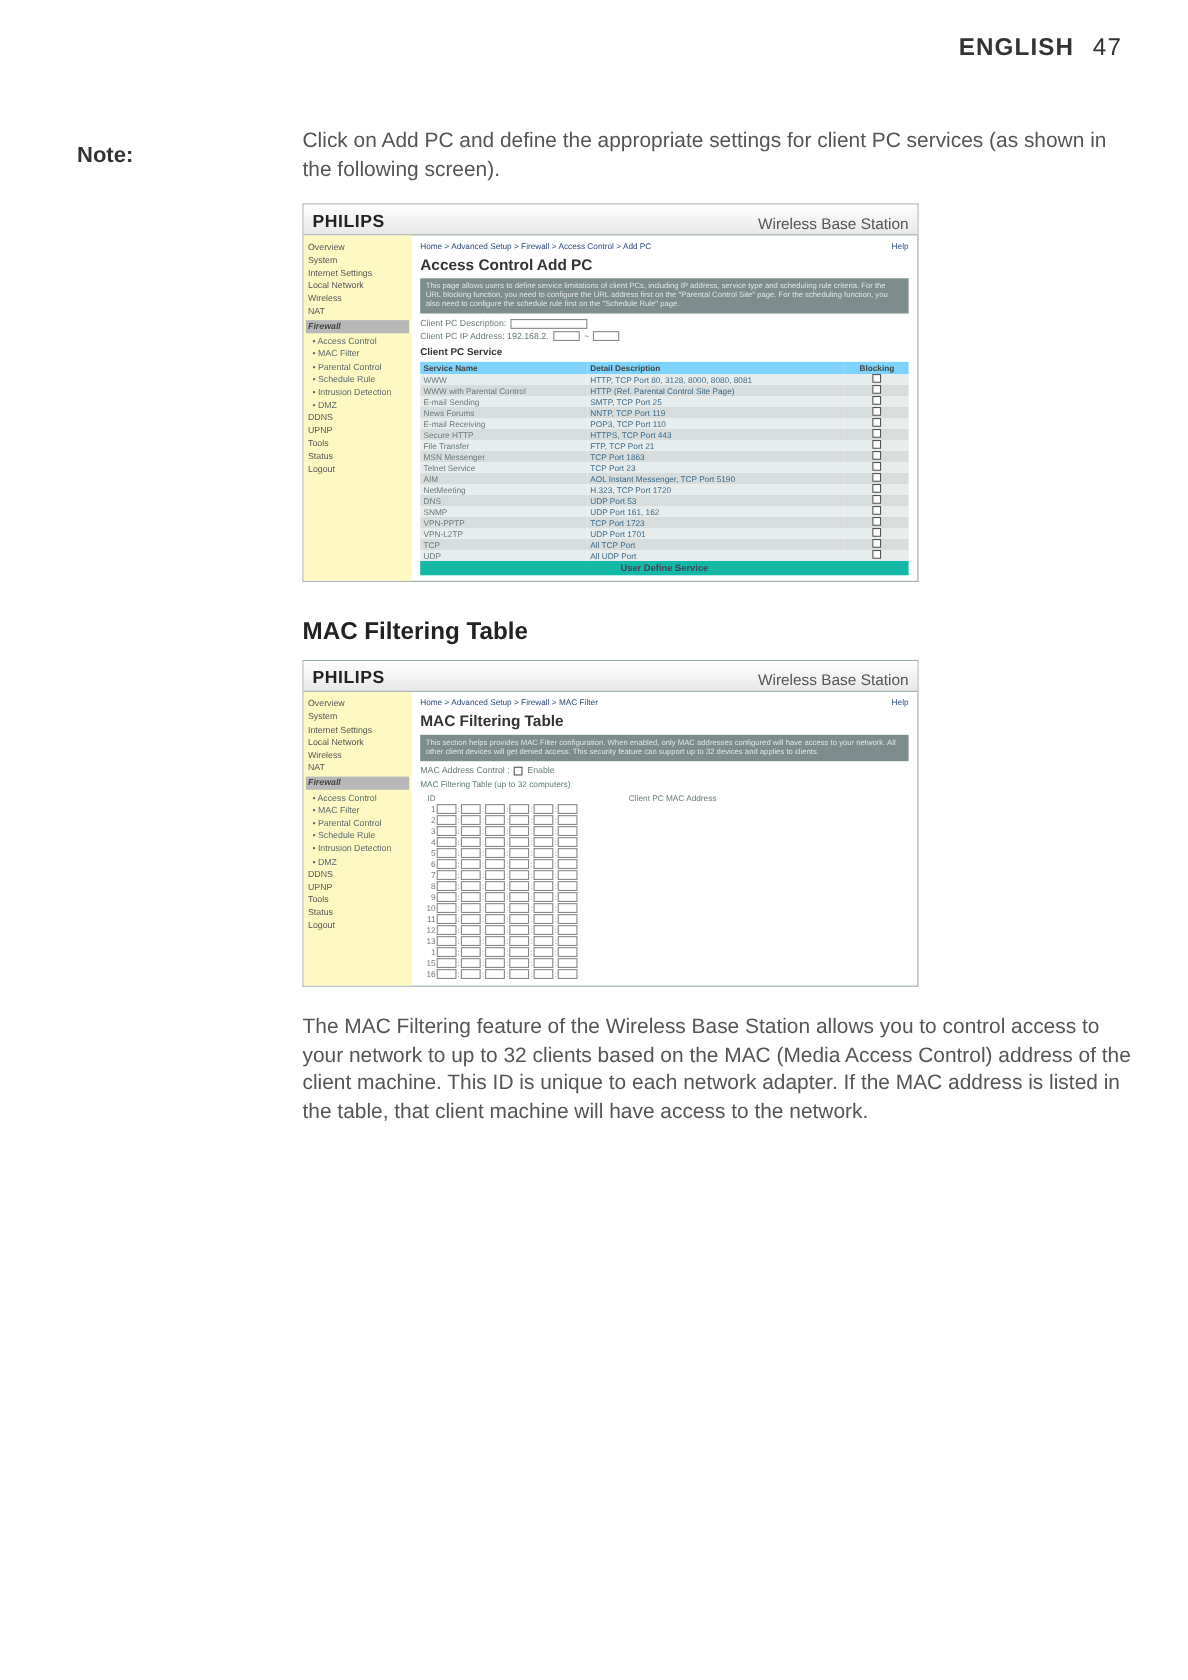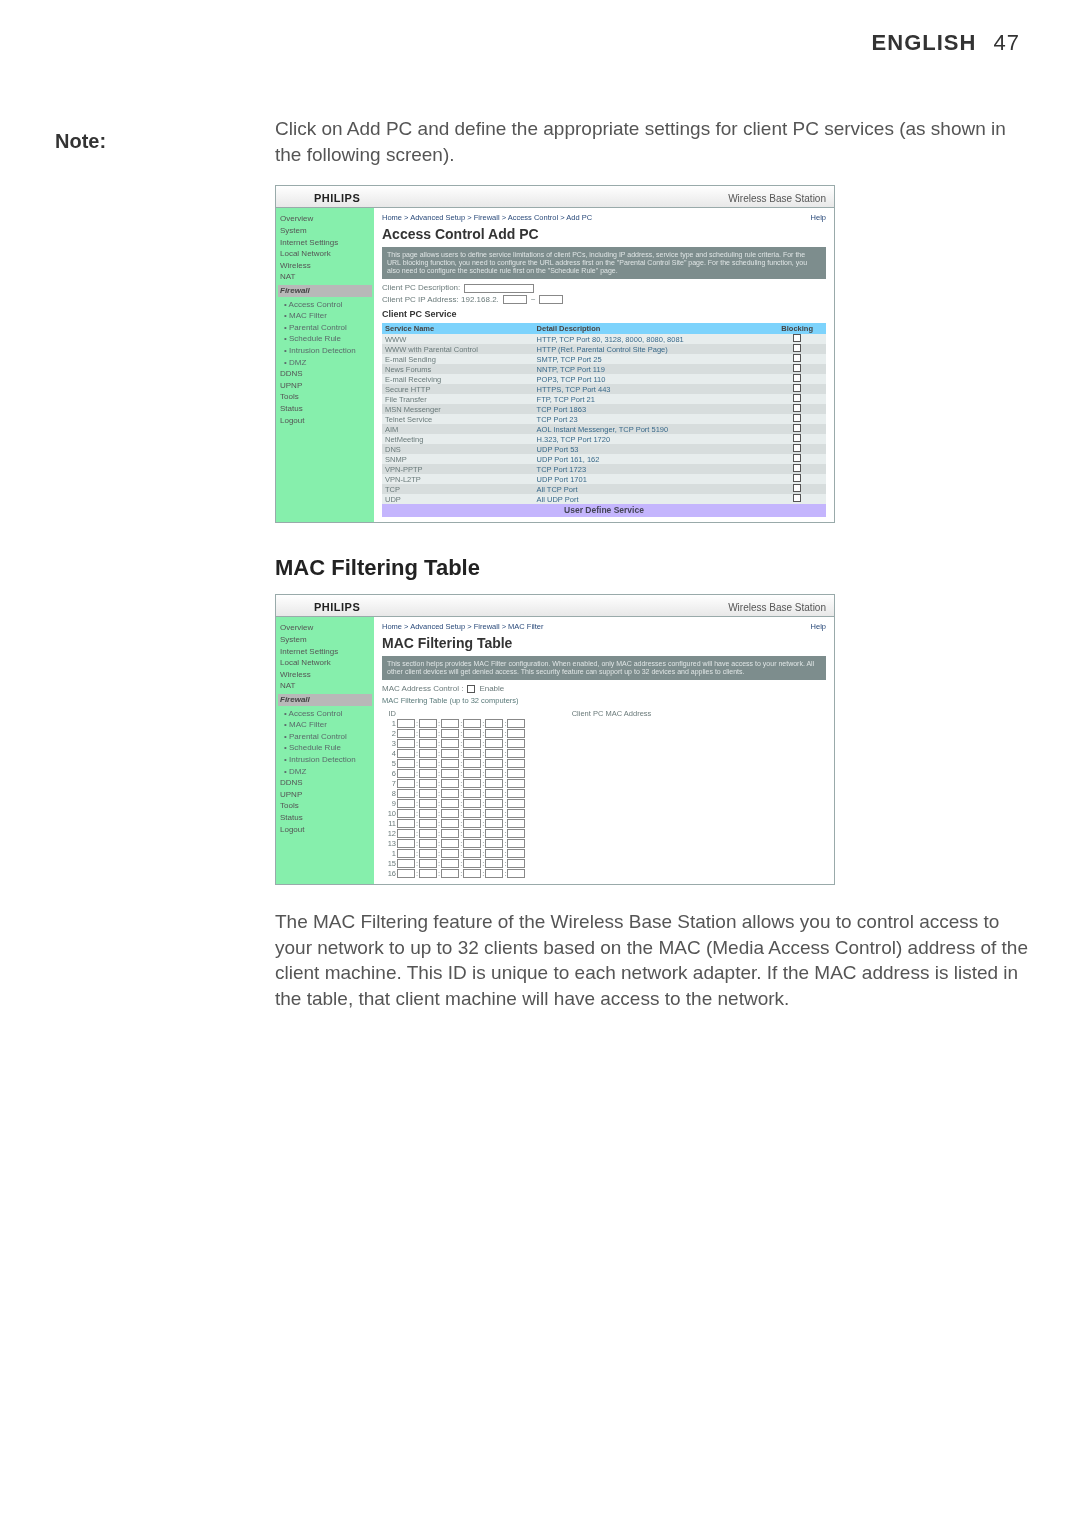--- a/index.html
+++ b/index.html
@@ -16,21 +16,21 @@
     text-align: right;
     font-size: 22px;
     letter-spacing: 1px;
     font-weight: bold;
     color: #333;
     margin-bottom: 60px;
   }
   .page-header .pnum { margin-left: 10px; font-weight: normal; text-align: right; }
   .col-left {
     position: absolute;
-    left: 55px;
+    left: 70px;
     top: 130px;
     width: 180px;
     font-weight: bold;
     font-size: 20px;
     color: #333;
   }
   .main {
     margin-left: 215px;
     width: 760px;
     font-size: 19px;
@@ -55,27 +55,27 @@
     background: #fff;
   }
   .cp-top {
     display: flex;
     justify-content: space-between;
     align-items: flex-end;
     padding: 6px 8px 2px 8px;
     background: linear-gradient(#fff, #e8e8e8);
     border-bottom: 1px solid #9aa;
   }
-  .cp-logo { font-weight: bold; color: #222; font-size: 11px; letter-spacing: 0.5px; margin-left: 30px; }
-  .cp-corner { font-size: 10px; color: #555; text-align: center; }
+  .cp-logo { font-weight: bold; color: #222; font-size: 16px; letter-spacing: 0.5px; }
+  .cp-corner { font-size: 14px; color: #555; text-align: center; }
   .cp-body { display: flex; }
 
   .cp-side {
     width: 98px;
-    background: #86efac;
+    background: #fef9c3;
     font-size: 8px;
     color: #555;
     padding: 5px 4px;
   }
   .cp-side .group { padding: 1px 0; }
   .cp-side .hdr { background: #b8b8b8; color: #444; font-weight: bold; padding: 1px 2px; margin: 2px -2px; font-size: 8px; font-style: italic;}
   .cp-side .sub { padding-left: 4px; color: #5a6a6a; }
 
   .cp-main {
     flex: 1;
@@ -97,21 +97,21 @@
 
   .svctable { width: 100%; border-collapse: collapse; font-size: 7.5px; margin-top: 4px;}
   .svctable th { background: #7dd3fc; color: #444; text-align: left; padding: 1px 3px; font-weight: bold;}
   .svctable td { padding: 0 3px; color: #5a7a7a; }
   .svctable tr:nth-child(even) td { background: #d7dddd; }
   .svctable tr:nth-child(odd) td { background: #e7eded; }
   .svctable td.name { color:#6a7a7a; }
   .svctable td.desc { color:#3a6a8a; }
   .svctable td.blk { text-align: center; }
   .svctable td.blk .cb { display:inline-block; width:8px; height:8px; background:#fff; border:1px solid #555;}
-  .user-define { text-align: center; background:#c4b5fd; font-weight: bold; color:#445; padding:1px;}
+  .user-define { text-align: center; background:#14b8a6; font-weight: bold; color:#445; padding:1px;}
 
   
   .mactable { font-size: 7.5px; color:#6a7a7a; margin-top:4px;}
   .mactable .mrow { display:flex; align-items:center; gap:1px; margin:1px 0; }
   .mactable .idx { width:14px; text-align:right; color:#6a7a7a;}
   .mactable .oct { width:18px; height:9px; background:#fff; border:1px solid #888; }
   .mtitle { color:#5a7a7a; font-size:7.5px; margin:2px 0 1px 0; font-weight: normal;}
 </style>
 </head>
 <body>

